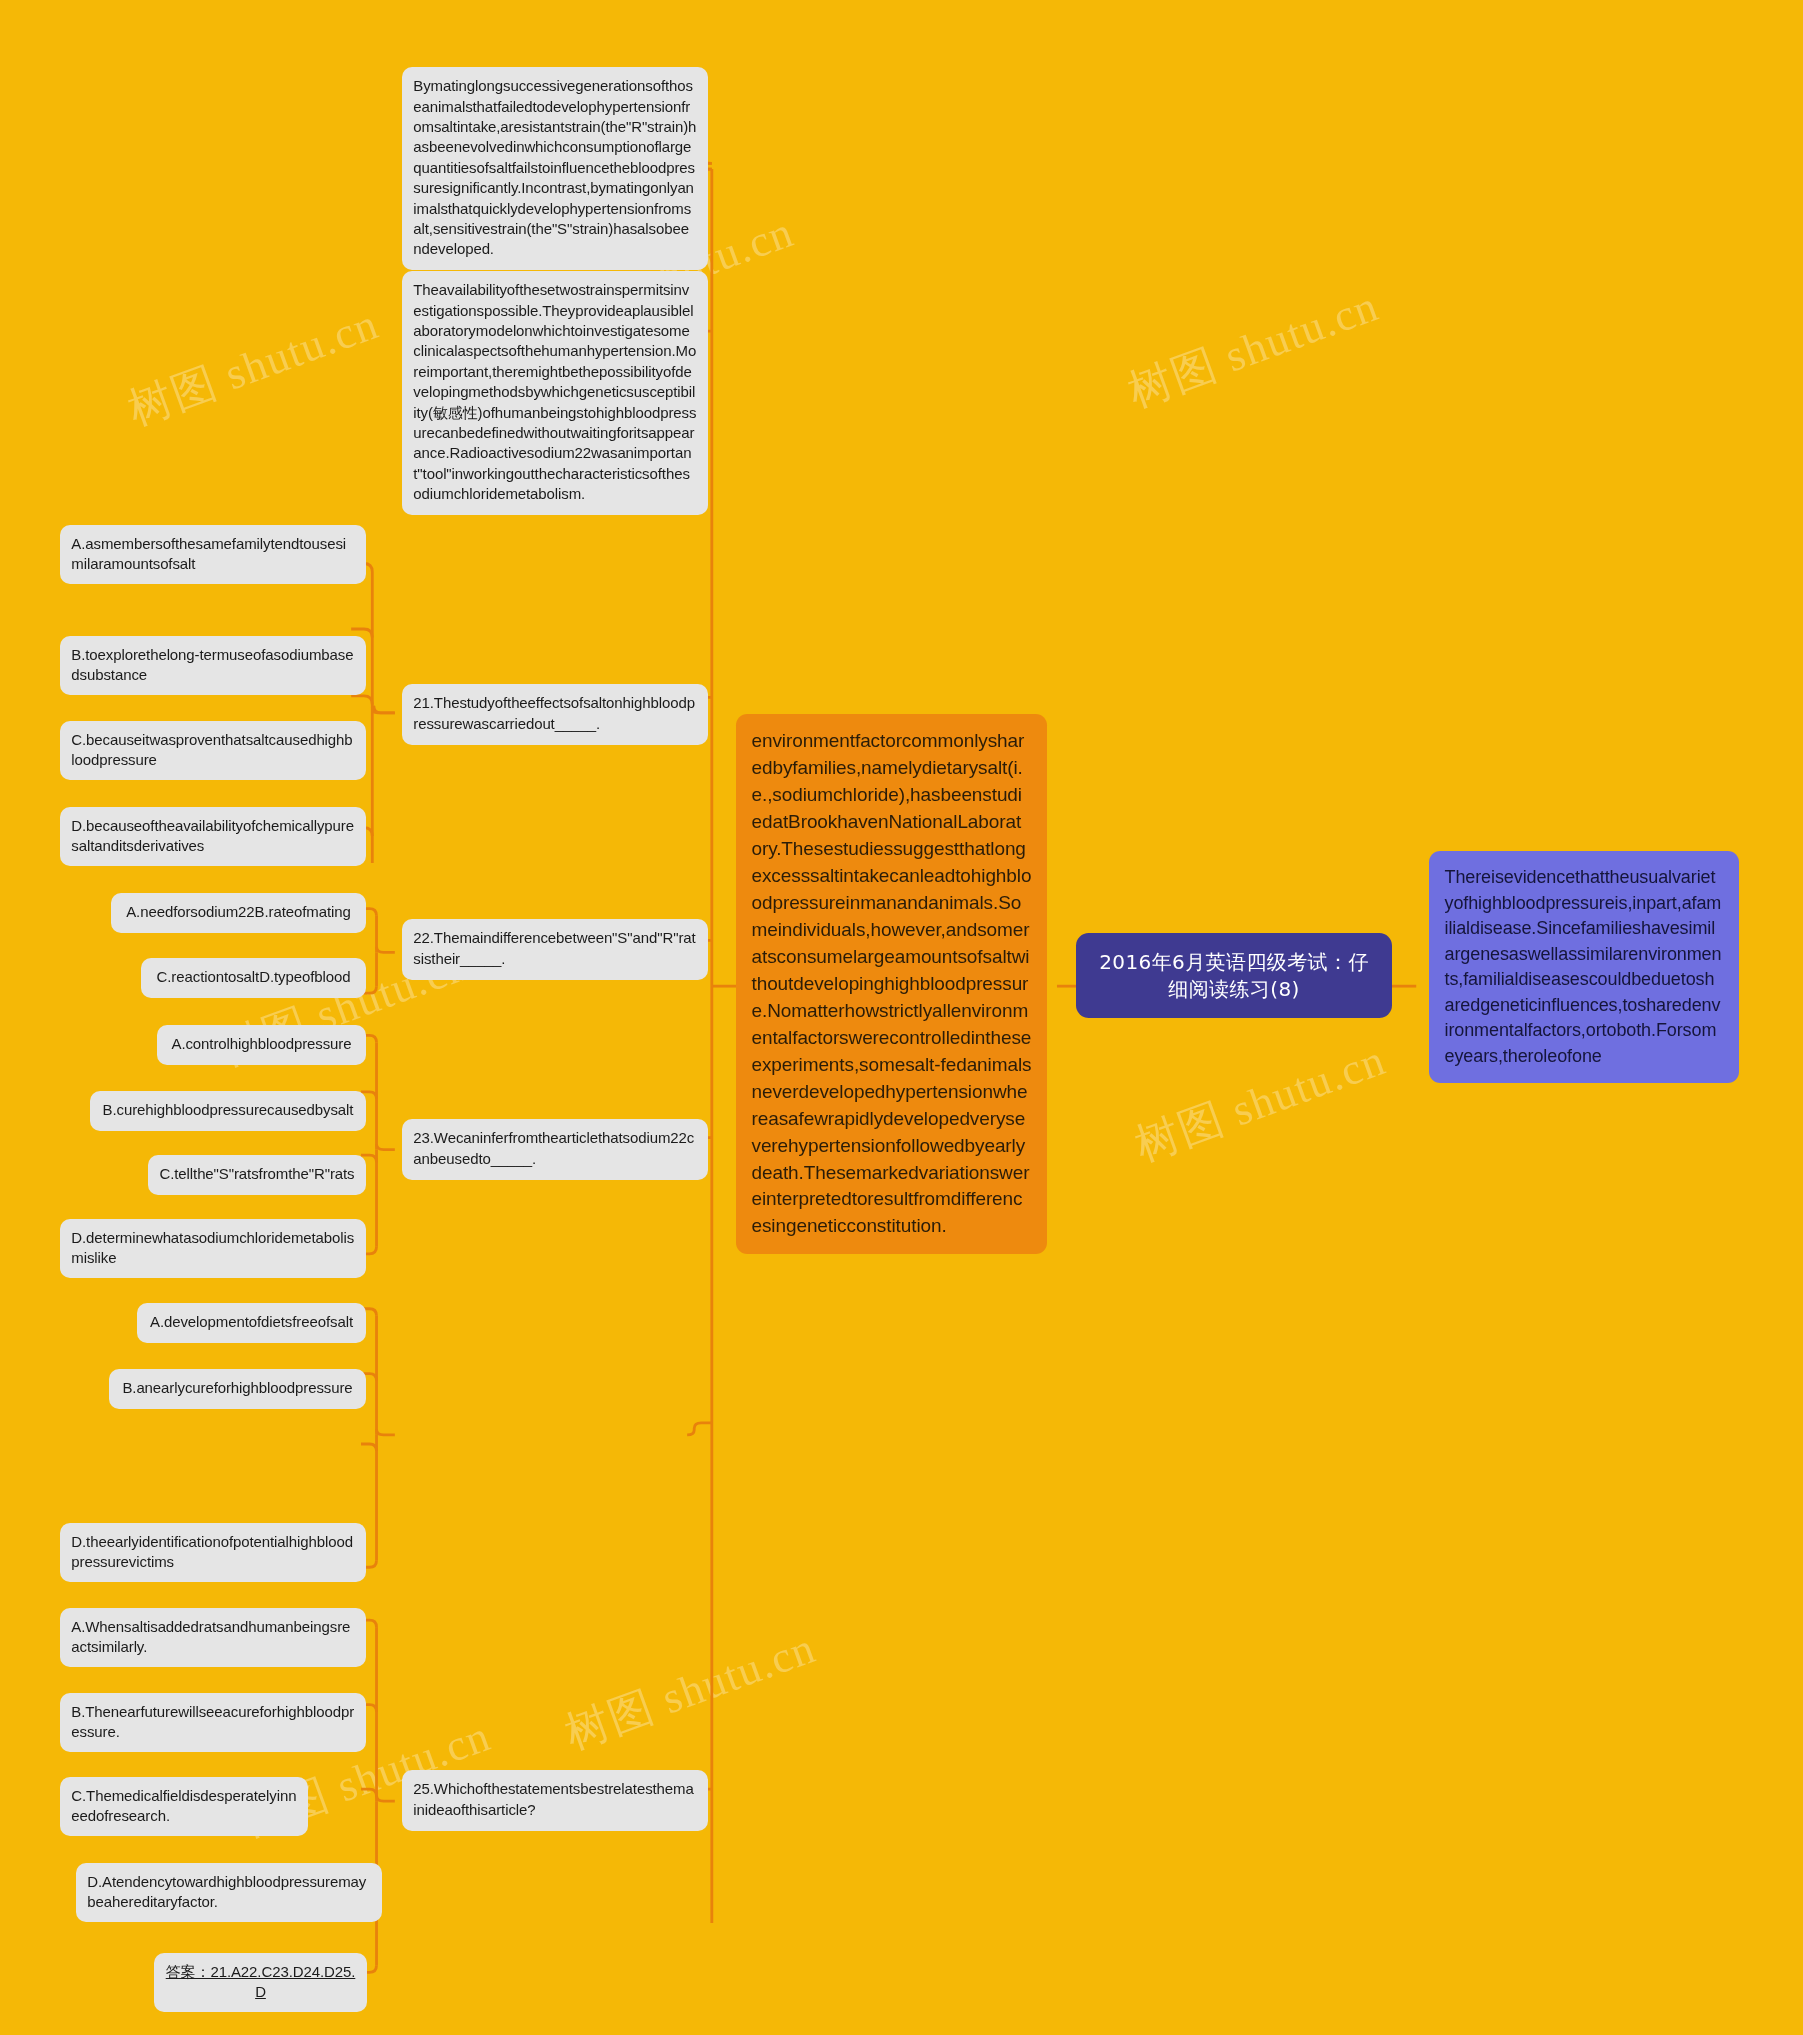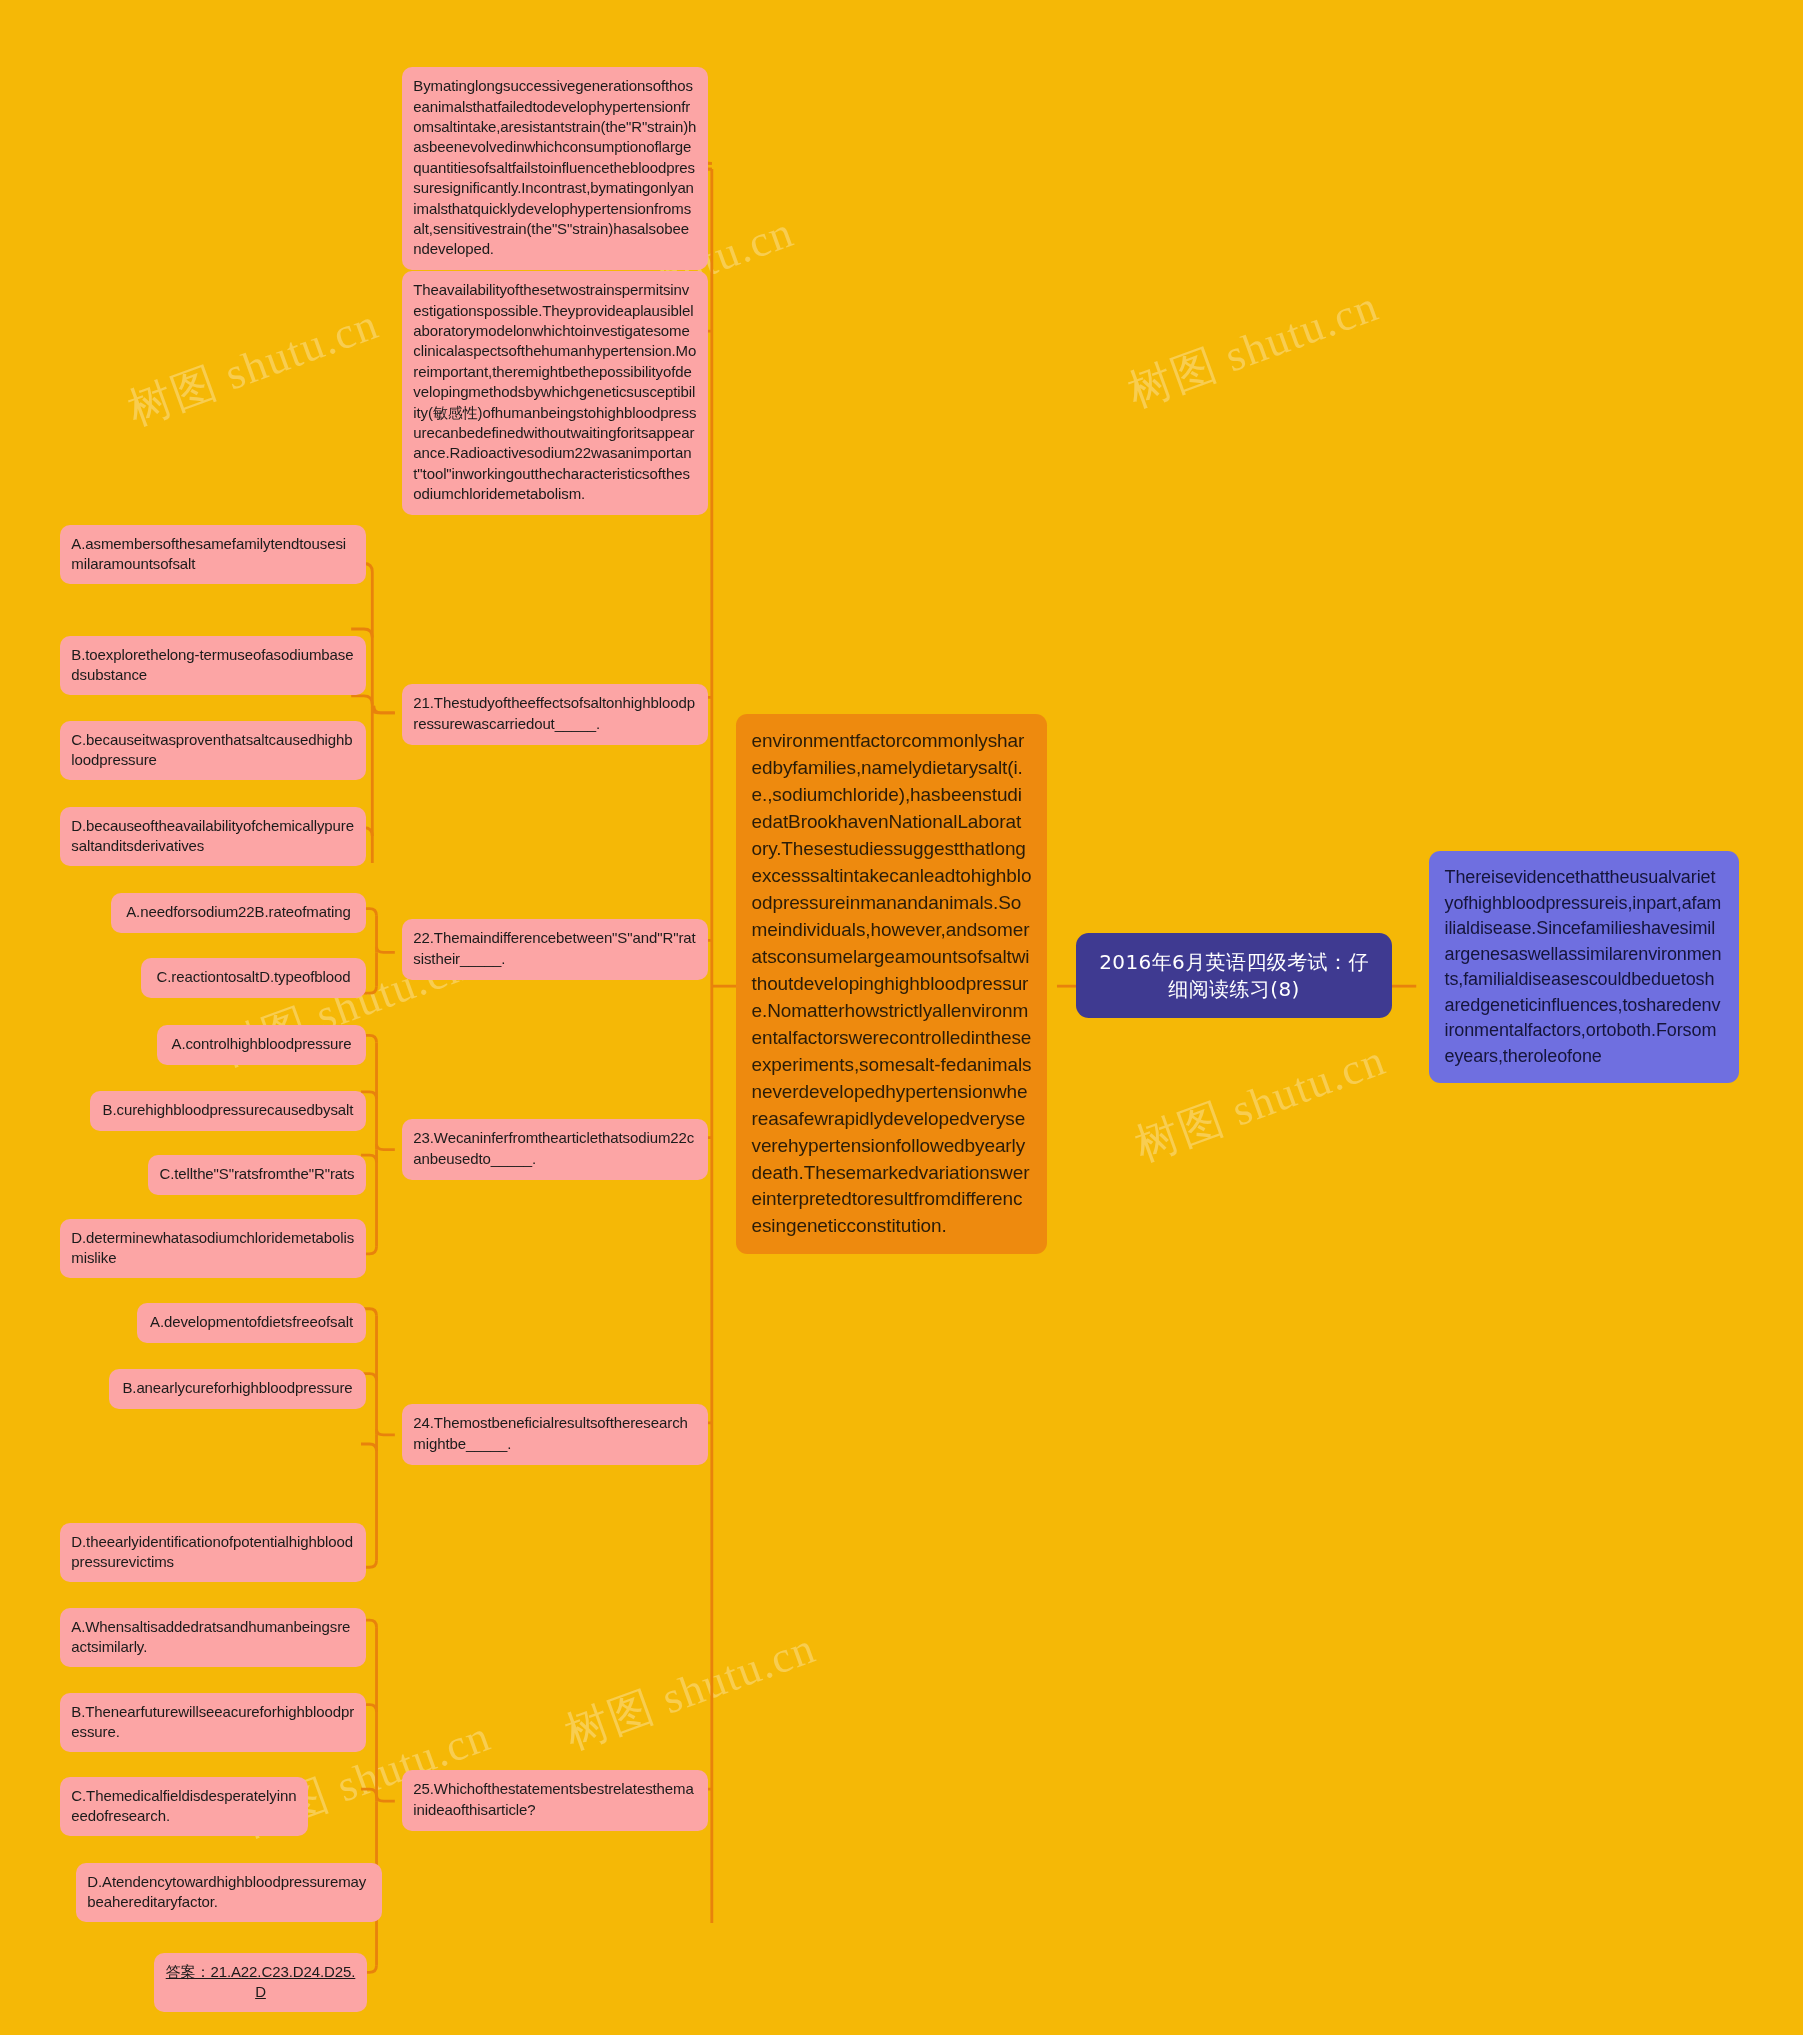--- a/index.html
+++ b/index.html
@@ -27,21 +27,21 @@
     font-family:"Liberation Serif", serif;
   }
 
   
   #wires { position:absolute; left:0; top:0; width:1804px; height:2035px; }
   #wires path { fill:none; stroke:#E8820C; stroke-width:4; }
 
   
   .node {
     position:absolute;
-    background:#fca5a5;
+    background:#e5e5e5;
     border-radius:10px;
     padding:9.2px 11.3px 10.6px 11.3px;
     color:#1b1b1b;
     font-size:15px;
     line-height:1.32;
     letter-spacing:-0.1px;
     word-break:break-all;
   }
   .node.center {
     background:#3F3A91;
@@ -169,21 +169,20 @@
   <div class="node orange" style="left:736px; top:714px; width:311px;">environmentfactorcommonlysharedbyfamilies,namelydietarysalt(i.e.,sodiumchloride),hasbeenstudiedatBrookhavenNationalLaboratory.Thesestudiessuggestthatlongexcesssaltintakecanleadtohighbloodpressureinmanandanimals.Someindividuals,however,andsomeratsconsumelargeamountsofsaltwithoutdevelopinghighbloodpressure.Nomatterhowstrictlyallenvironmentalfactorswerecontrolledintheseexperiments,somesalt-fedanimalsneverdevelopedhypertensionwhereasafewrapidlydevelopedveryseverehypertensionfollowedbyearlydeath.Thesemarkedvariationswereinterpretedtoresultfromdifferencesingeneticconstitution.</div>
 
   <div class="node blue" style="left:1429px; top:851px; width:310px;">Thereisevidencethattheusualvarietyofhighbloodpressureis,inpart,afamilialdisease.Sincefamilieshavesimilargenesaswellassimilarenvironments,familialdiseasescouldbeduetosharedgeneticinfluences,tosharedenvironmentalfactors,ortoboth.Forsomeyears,theroleofone</div>
 
   <div class="node sheet" style="left:402px; top:684px; width:306px;">21.Thestudyoftheeffectsofsaltonhighbloodpressurewascarriedout_____.</div>
 
   <div class="node sheet" style="left:402px; top:919px; width:306px;">22.Themaindifferencebetween"S"and"R"ratsistheir_____.</div>
 
   <div class="node sheet" style="left:402px; top:1119px; width:306px;">23.Wecaninferfromthearticlethatsodium22canbeusedto_____.</div>
 
-  <div class="node sheet" style="left:402px; top:1404px; width:306px;">24.Themostbeneficialresultsoftheresearchmightbe_____.</div>
 
   <div class="node sheet" style="left:402px; top:1770px; width:306px;">25.Whichofthestatementsbestrelatesthemainideaofthisarticle?</div>
 
   <div class="node" style="left:60px; top:525px; width:306px;">A.asmembersofthesamefamilytendtousesimilaramountsofsalt</div>
   <div class="node" style="left:60px; top:636px; width:306px;">B.toexplorethelong-termuseofasodiumbasedsubstance</div>
   <div class="node" style="left:60px; top:721px; width:306px;">C.becauseitwasproventhatsaltcausedhighbloodpressure</div>
   <div class="node" style="left:60px; top:807px; width:306px;">D.becauseoftheavailabilityofchemicallypuresaltanditsderivatives</div>
 
   <div class="node centered" style="left:111px; top:893px; width:255px;text-align:center;">A.needforsodium22B.rateofmating</div>
   <div class="node centered" style="left:141px; top:958px; width:225px;">C.reactiontosaltD.typeofblood</div>

